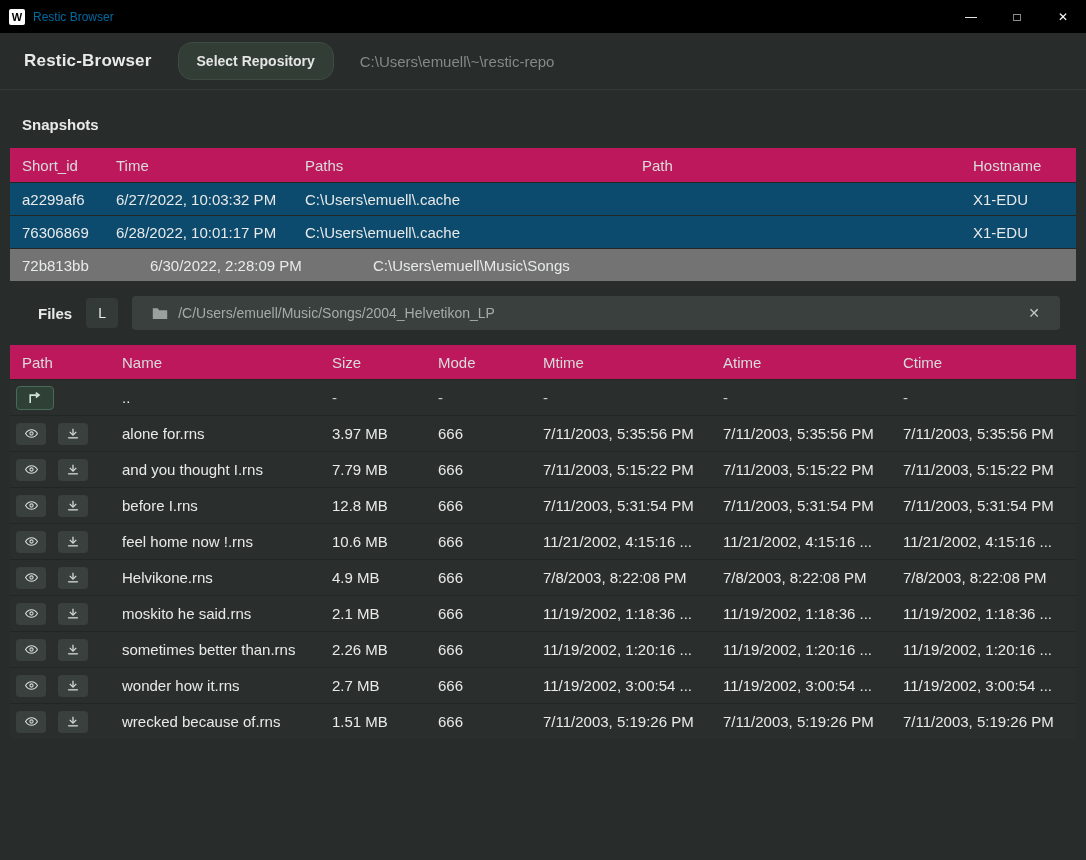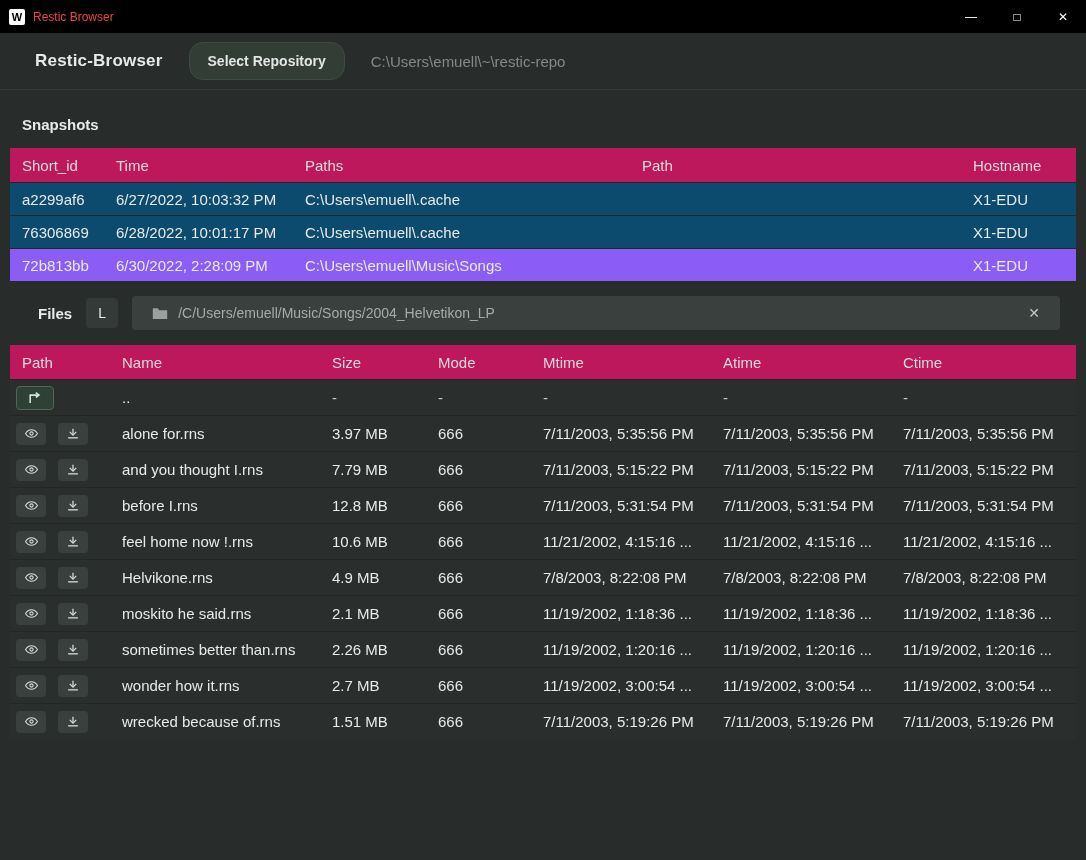--- a/index.html
+++ b/index.html
@@ -12,48 +12,48 @@
     overflow:hidden;
   }
 
   
   .titlebar { height:33px; background:#000; display:flex; align-items:center; }
   .logo {
     width:16px; height:16px; background:#fff; color:#000;
     font-weight:bold; font-size:11px; line-height:16px; text-align:center;
     border-radius:2px; margin:0 8px 0 9px;
   }
-  .titlebar-title { font-size:12px; color:#ef4444; }
+  .titlebar-title { font-size:12px; color:#0369a1; }
   .win-controls { margin-left:auto; display:flex; height:100%; }
   .win-btn { width:46px; display:flex; align-items:center; justify-content:center;
              color:#fff; font-size:12px; cursor:default; }
 
   
-  .header { height:57px; display:flex; align-items:center; padding:0 35px; gap:26px;
+  .header { height:57px; display:flex; align-items:center; padding:0 24px; gap:26px;
             border-bottom:1px solid #343937; }
   .app-title { font-size:17px; font-weight:700; letter-spacing:.2px; }
   .select-repo {
     background:#323d36; border:1px solid #3e4b43; color:#e5e5e5;
     font-weight:700; font-size:14px; padding:10px 18px; border-radius:14px;
     font-family:Liberation Sans, sans-serif; cursor:pointer;
   }
   .repo-path { color:#848988; font-size:15px; }
 
   
   .section-heading { font-size:15px; font-weight:700; padding:26px 22px 15px; }
 
   
   .table { margin:0 10px; }
   .trow { display:grid; align-items:center; }
   .snap-grid { grid-template-columns:94px 189px 337px 331px 1fr; }
   .file-grid { grid-template-columns:100px 210px 106px 105px 180px 180px 1fr; }
   .thead { background:#be185d; height:34px; color:#d9dcdb; }
   .cell { padding:0 12px; white-space:nowrap; overflow:hidden; text-overflow:clip; }
   .snap-row { height:33px; border-top:1px solid #222724; background:#0c4a6e; cursor:pointer; }
-  .snap-row.selected { background:#8b5cf6; }
+  .snap-row.selected { background:#737373;gap:34px; }
   .file-row { height:36px; border-top:1px solid #222724; background:#2a2f2d; }
   .muted { color:#c7cbca; }
 
   
   .files-bar { display:flex; align-items:center; margin:15px 26px 15px; gap:14px; }
   .files-label { font-weight:700; font-size:15px; padding-left:12px; }
   .nav-btn {
     width:32px; height:30px; background:#343a37; border:none; border-radius:4px;
     color:#e8eae9; font-size:14px; font-family:inherit; cursor:pointer;
     display:flex; align-items:center; justify-content:center;

